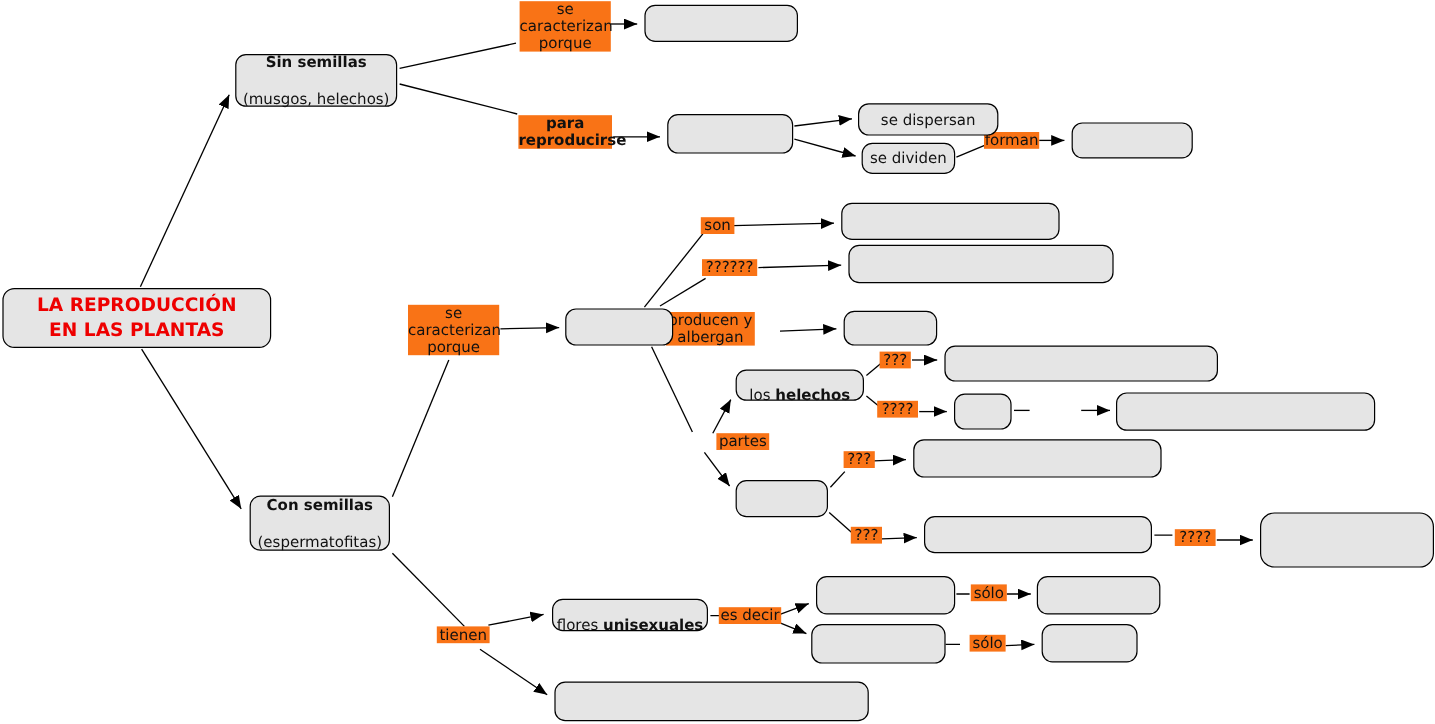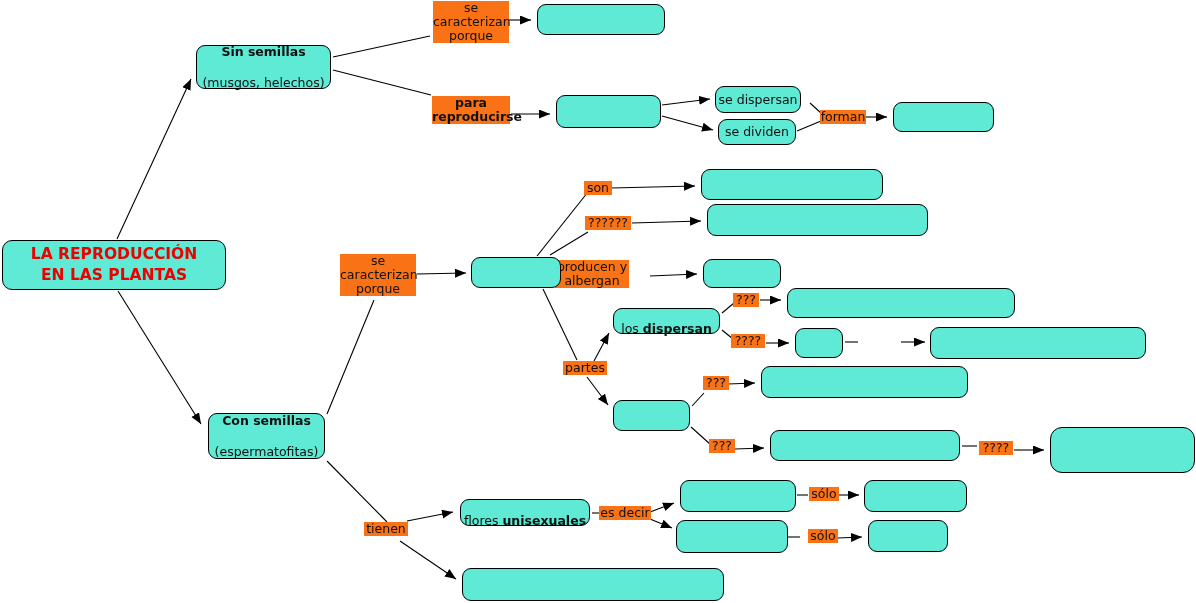--- a/index.html
+++ b/index.html
@@ -3,21 +3,21 @@
 <meta charset="utf-8">
 <style>
   html,body{margin:0;padding:0;background:#ffffff;}
   #canvas{
     position:relative;width:1196px;height:603px;background:#ffffff;overflow:hidden;
     font-family:"DejaVu Sans","Liberation Sans",sans-serif;
   }
   #wires{position:absolute;left:0;top:0;z-index:0;}
   .node{
     position:absolute;box-sizing:border-box;z-index:2;
-    background:#5eead4;border:1px solid #000;border-radius:9px;
+    background:#e5e5e5;border:1px solid #000;border-radius:9px;
     display:flex;align-items:center;justify-content:center;
     font-size:12.5px;color:#111;text-align:center;line-height:1.25;
     white-space:pre-line;padding:1px 2px;
   }
   .node .b{font-weight:bold;display:block;}
   .node .sub{display:block;}
   .node .inb{font-weight:bold;}
   .title-node{
     font-size:15.5px;font-weight:bold;color:#ee0000;line-height:1.35;border-radius:10px;
   }
@@ -95,37 +95,37 @@
     <div>
       <span class="b">Sin semillas</span>
       <span class="sub">(musgos, helechos)</span>
     </div>
   </div>
 
   <div class="node" style="left:537px;top:4px;width:128px;height:31px;"></div>
 
   <div class="node" style="left:556px;top:95px;width:105px;height:33px;"></div>
 
-  <div class="node" style="left:715px;top:86px;width:86px;height:27px;">se dispersan</div>
+  <div class="node" style="left:715px;top:86px;width:117px;height:27px;">se dispersan</div>
 
   <div class="node" style="left:718px;top:119px;width:78px;height:26px;">se dividen</div>
 
   <div class="node" style="left:893px;top:102px;width:101px;height:30px;"></div>
 
   <div class="node" style="left:471px;top:257px;width:90px;height:31px;"></div>
 
   <div class="node" style="left:701px;top:169px;width:182px;height:31px;"></div>
 
   <div class="node" style="left:707px;top:204px;width:221px;height:32px;"></div>
 
   <div class="node" style="left:703px;top:259px;width:78px;height:29px;"></div>
 
   <div class="node" style="left:613px;top:308px;width:107px;height:26px;">
     <div>
-      <span>los </span><span class="inb">dispersan</span>
+      <span>los </span><span class="inb">helechos</span>
     </div>
   </div>
 
   <div class="node" style="left:787px;top:288px;width:228px;height:30px;"></div>
 
   <div class="node" style="left:795px;top:328px;width:48px;height:30px;"></div>
 
   <div class="node" style="left:930px;top:327px;width:216px;height:32px;"></div>
 
   <div class="node" style="left:613px;top:400px;width:77px;height:31px;"></div>
@@ -172,21 +172,21 @@
 caracterizan
 porque</div>
 
   <div class="label" style="left:584px;top:181px;width:28px;">son</div>
 
   <div class="label" style="left:585px;top:216px;width:46px;">??????</div>
 
   <div class="label" style="left:555px;top:260px;width:74px;">producen y
 albergan</div>
 
-  <div class="label" style="left:563px;top:361px;width:44px;text-align:center;">partes</div>
+  <div class="label" style="left:597px;top:361px;width:44px;text-align:center;">partes</div>
 
   <div class="label" style="left:733px;top:293px;width:26px;">???</div>
 
   <div class="label" style="left:731px;top:334px;width:34px;">????</div>
 
   <div class="label" style="left:703px;top:376px;width:26px;">???</div>
 
   <div class="label" style="left:709px;top:439px;width:26px;">???</div>
 
   <div class="label" style="left:979px;top:441px;width:34px;">????</div>

